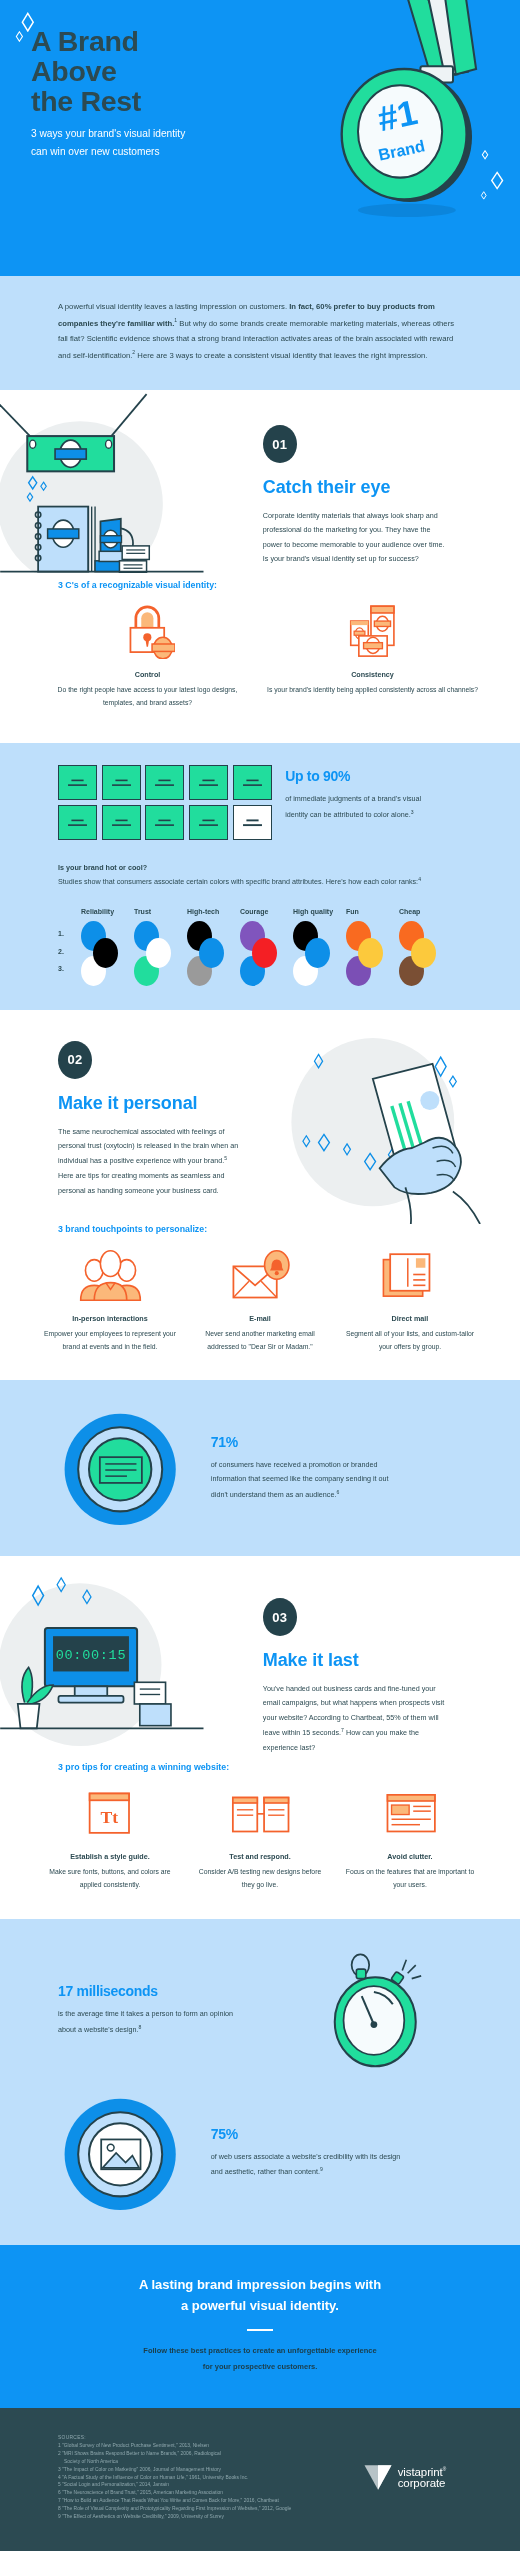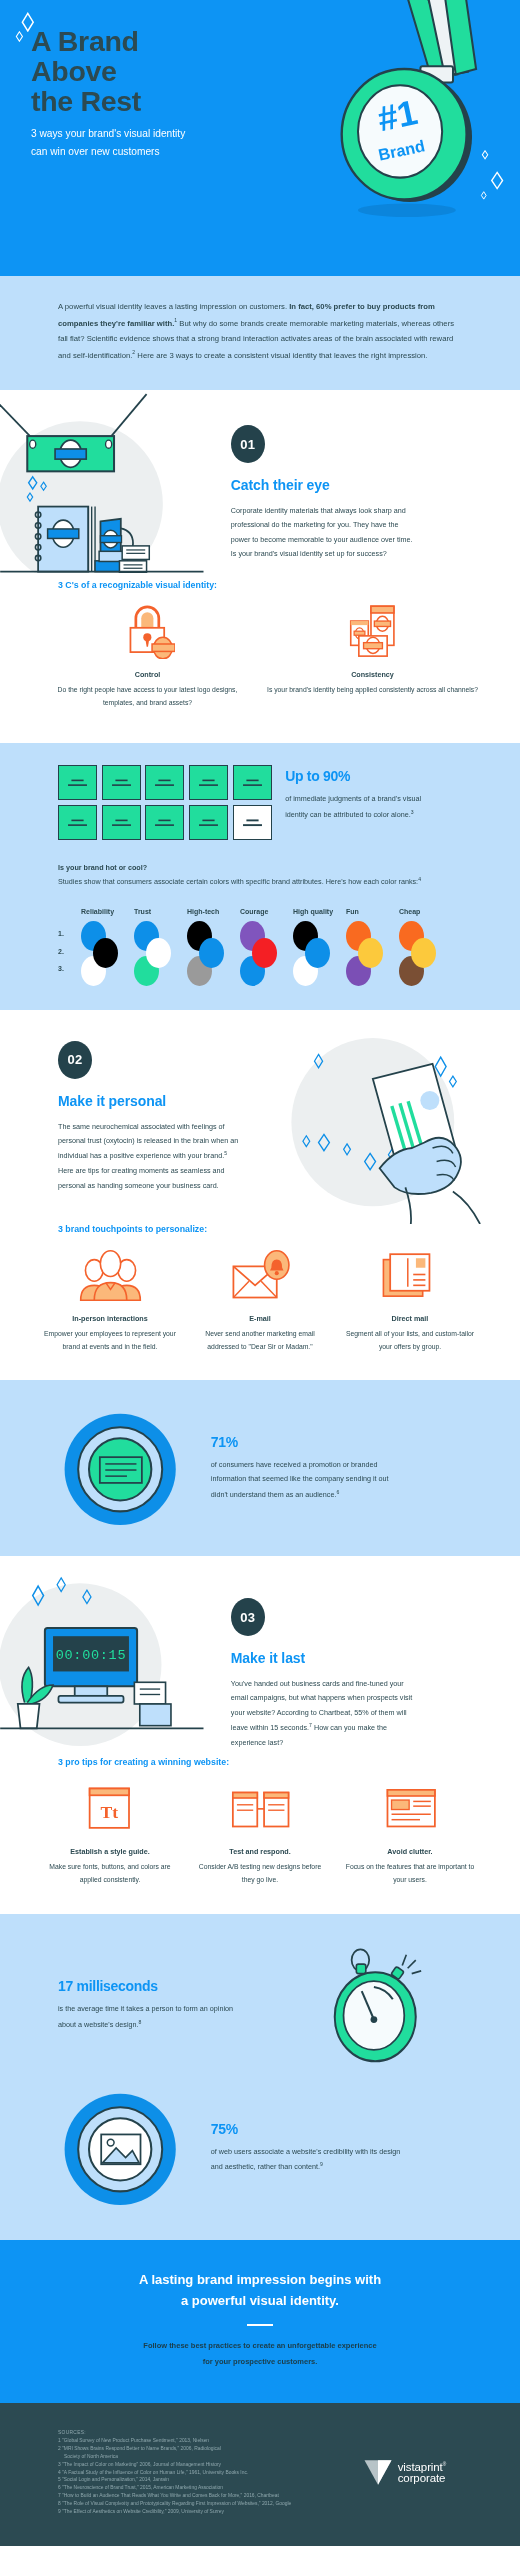--- a/index.html
+++ b/index.html
@@ -52,29 +52,29 @@
     line-height: 2.05;
     color: #2c4a52;
   }
   .intro b { font-weight: bold; }
   sup { font-size: 5.1px; vertical-align: super; }
 
   
   .sec01 { background: #fff; position: relative; padding-bottom: 6.8px; }
   .sec01-row { display: flex; }
   .sec01-art { width: 224px; position: relative; height: 183px; }
-  .sec01-text { flex: 1; padding: 35px 41px 0 6.8px; }
+  .sec01-text { flex: 1; padding: 35px 41px 0 6.8px; margin-left: 32px; }
   .badge {
     width: 34px; height: 38px; border-radius: 50%;
     background: #24424b; color: #fff;
     display: flex; align-items: center; justify-content: center;
     font-size: 13px; font-weight: bold; letter-spacing: 0.3px;
   }
   .sec-head {
-    font-size: 14px; font-weight: bold; color: #0d94f4;
+    font-size: 18px; font-weight: bold; color: #0d94f4;
     margin-top: 13.6px; letter-spacing: -0.1px;
   }
   .sec-body {
     font-size: 7.2px; line-height: 2.0; color: #2c4a52;
     margin-top: 11px; max-width: 183px;
   }
 
   .sub-head {
     font-size: 8.8px; font-weight: bold; color: #0d94f4;
     margin: 6.8px 0 0 58px;

